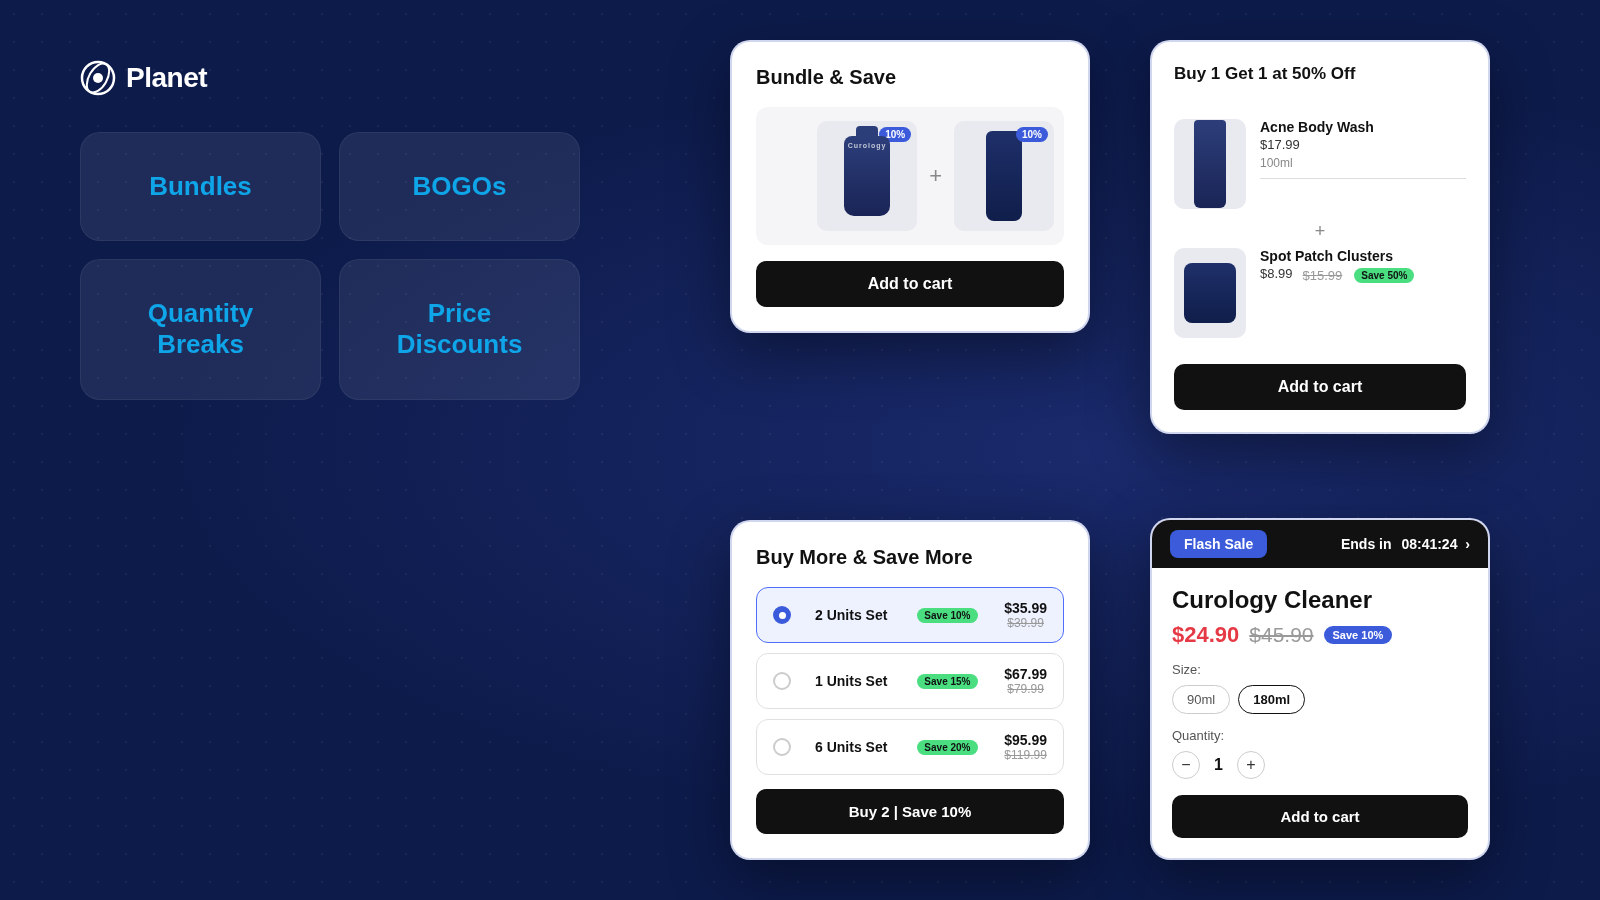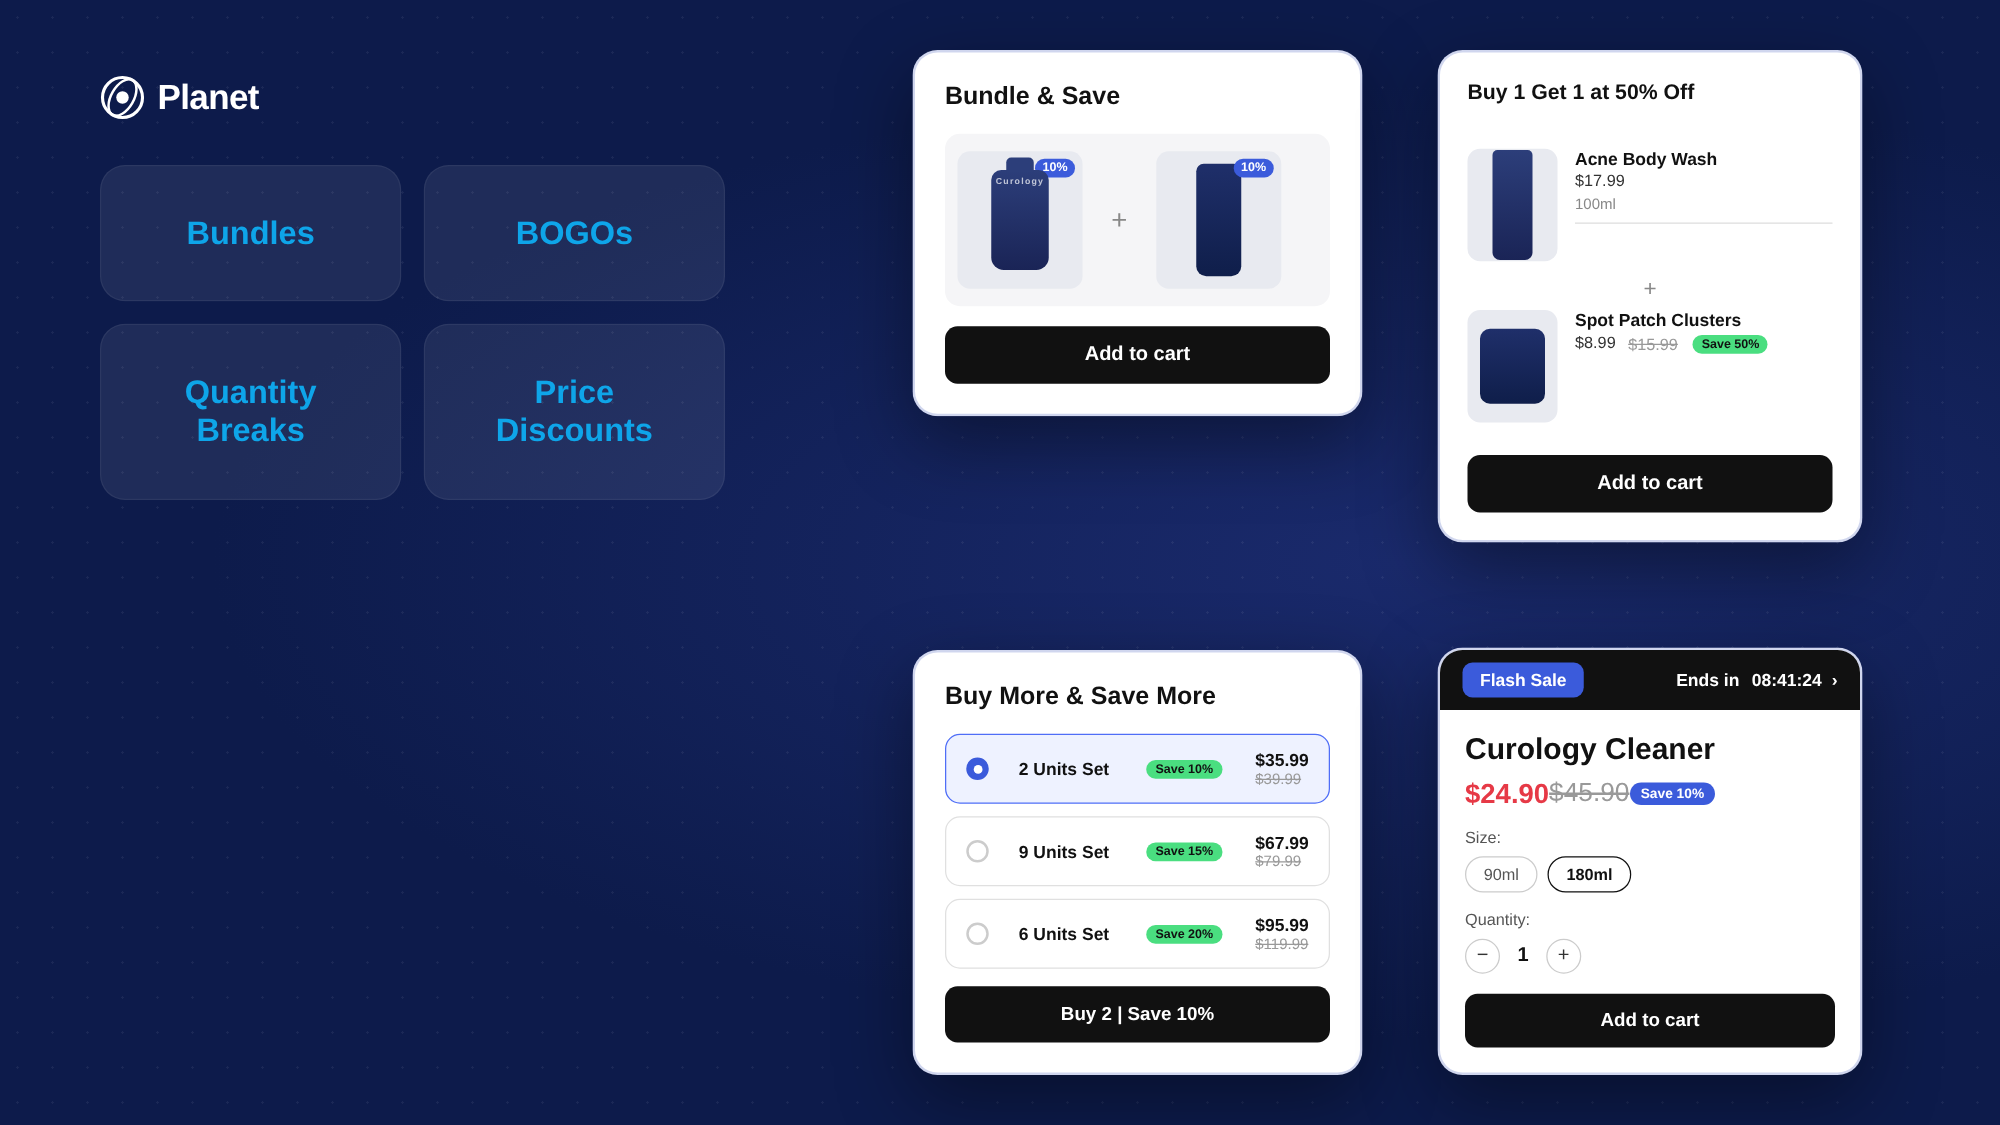--- a/index.html
+++ b/index.html
@@ -166,25 +166,26 @@
     .card-title {
       font-size: 20px;
       font-weight: 700;
       color: #111;
       margin-bottom: 18px;
     }
 
     .bundle-products {
       display: flex;
       align-items: center;
-      gap: 23px;
+      gap: 12px;
       background: #f5f5f7;
       border-radius: 12px;
       padding: 14px 10px;
       margin-bottom: 16px;
+      justify-content: flex-end;
     }
 
     .product-img-box {
       position: relative;
       background: #e8eaf0;
       border-radius: 10px;
       width: 100px;
       height: 110px;
       display: flex;
       align-items: center;
@@ -353,21 +354,21 @@
       background: #4ade80;
       color: #111;
       font-size: 10px;
       font-weight: 700;
       padding: 2px 7px;
       border-radius: 10px;
       margin-left: 6px;
     }
 
     .qty-prices {
-      text-align: left;
+      text-align: center;
     }
 
     .qty-price-new {
       font-size: 14px;
       font-weight: 600;
       color: #111;
     }
 
     .qty-price-old {
       font-size: 12px;
@@ -420,20 +421,21 @@
     .flash-product-name {
       font-size: 24px;
       font-weight: 700;
       color: #111;
       margin-bottom: 8px;
     }
 
     .flash-price-row {
       display: flex;
       align-items: center;
+      gap: 10px;
       margin-bottom: 14px;
     }
 
     .flash-price-new {
       font-size: 22px;
       font-weight: 700;
       color: #e63946;
     }
 
     .flash-price-old {
@@ -676,21 +678,21 @@
           </div>
           <div class="qty-prices">
             <div class="qty-price-new">$35.99</div>
             <div class="qty-price-old">$39.99</div>
           </div>
         </div>
 
         <div class="qty-option">
           <div class="qty-option-left">
             <div class="radio-circle"></div>
-            <span class="qty-label">9 Units Set</span>
+            <span class="qty-label">1 Units Set</span>
             <span class="qty-save-badge">Save 15%</span>
           </div>
           <div class="qty-prices">
             <div class="qty-price-new">$67.99</div>
             <div class="qty-price-old">$79.99</div>
           </div>
         </div>
 
         <div class="qty-option">
           <div class="qty-option-left">

